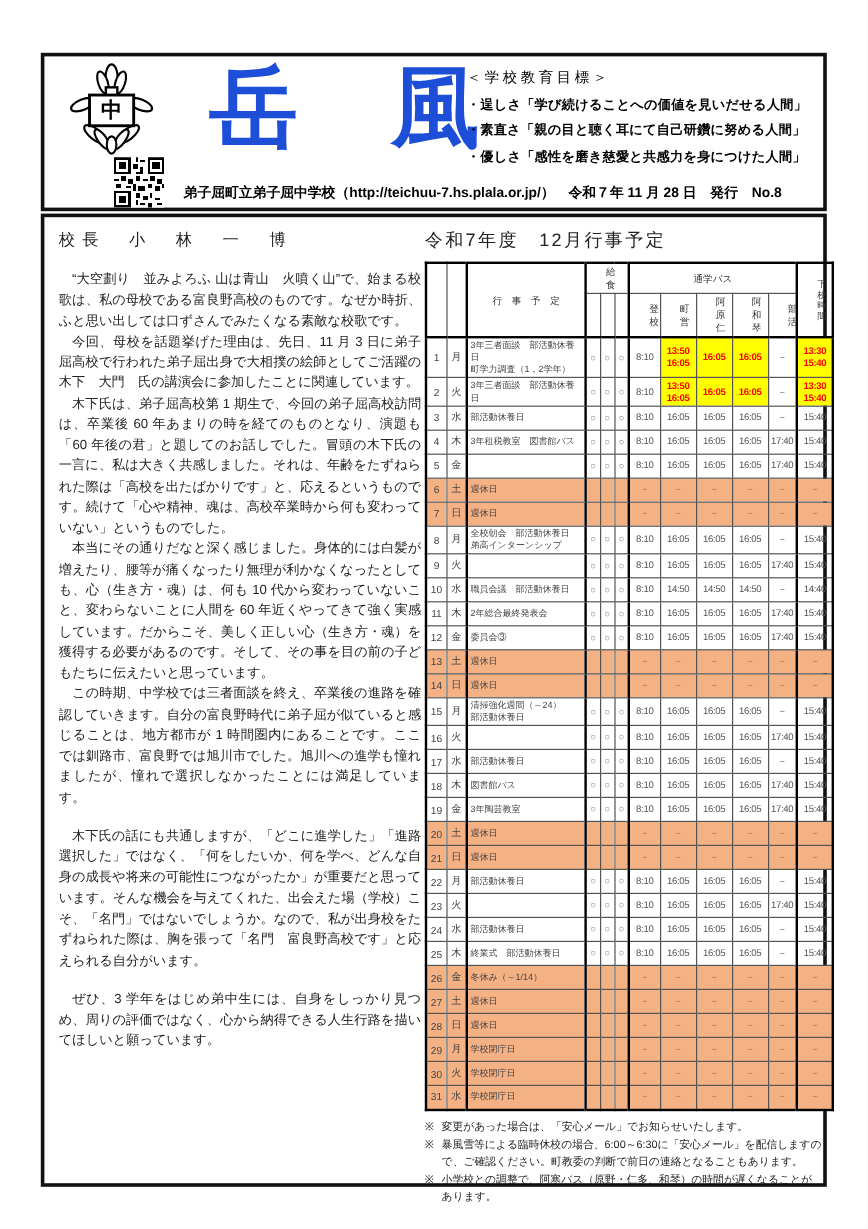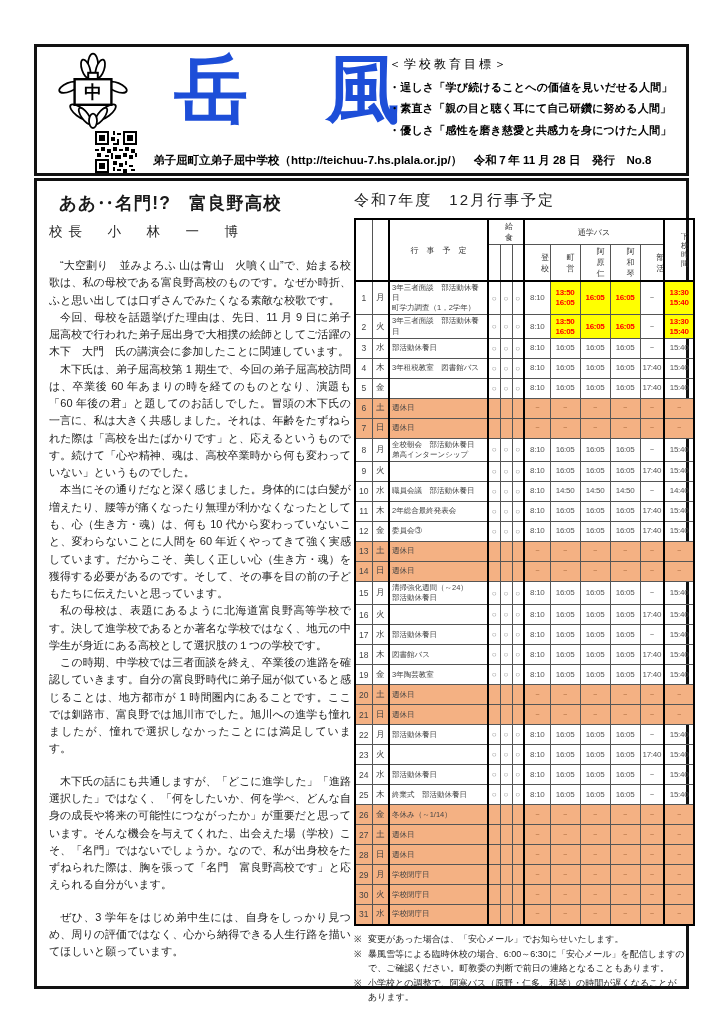--- a/index.html
+++ b/index.html
@@ -129,28 +129,26 @@
           <div class="goal-line">・優しさ「感性を磨き慈愛と共感力を身につけた人間」</div>
         </div>
     </div>
 
     <div class="school-line">弟子屈町立弟子屈中学校（http://teichuu-7.hs.plala.or.jp/）　令和７年 11 月 28 日　発行　No.8</div>
   </div>
 
   <div class="content-box">
 
     <div class="article">
-      <div class="article-title">ああ‥名門!?　富良野高校</div>
       <div class="article-byline">校長　小　林　一　博</div>
       <div class="article-body">
           <p>“大空劃り　並みよろふ 山は青山　火噴く山”で、始まる校歌は、私の母校である富良野高校のものです。なぜか時折、ふと思い出しては口ずさんでみたくなる素敵な校歌です。</p>
-          <p>今回、母校を話題挙げた理由は、先日、11 月 9 日に弟子屈高校で行われた弟子屈出身で大相撲の絵師としてご活躍の木下　大門　氏の講演会に参加したことに関連しています。</p>
+          <p>今回、母校を話題挙げた理由は、先日、11 月 3 日に弟子屈高校で行われた弟子屈出身で大相撲の絵師としてご活躍の木下　大門　氏の講演会に参加したことに関連しています。</p>
           <p>木下氏は、弟子屈高校第 1 期生で、今回の弟子屈高校訪問は、卒業後 60 年あまりの時を経てのものとなり、演題も「60 年後の君」と題してのお話しでした。冒頭の木下氏の一言に、私は大きく共感しました。それは、年齢をたずねられた際は「高校を出たばかりです」と、応えるというものです。続けて「心や精神、魂は、高校卒業時から何も変わっていない」というものでした。</p>
           <p>本当にその通りだなと深く感じました。身体的には白髪が増えたり、腰等が痛くなったり無理が利かなくなったとしても、心（生き方・魂）は、何も 10 代から変わっていないこと、変わらないことに人間を 60 年近くやってきて強く実感しています。だからこそ、美しく正しい心（生き方・魂）を獲得する必要があるのです。そして、その事を目の前の子どもたちに伝えたいと思っています。</p>
-          <p>私の母校は、表題にあるように北海道富良野高等学校です。決して進学校であるとか著名な学校ではなく、地元の中学生が身近にある高校として選択肢の１つの学校です。</p>
           <p>この時期、中学校では三者面談を終え、卒業後の進路を確認していきます。自分の富良野時代に弟子屈が似ていると感じることは、地方都市が 1 時間圏内にあることです。ここでは釧路市、富良野では旭川市でした。旭川への進学も憧れましたが、憧れで選択しなかったことには満足しています。</p>
           <p class="gap">木下氏の話にも共通しますが、「どこに進学した」「進路選択した」ではなく、「何をしたいか、何を学べ、どんな自身の成長や将来の可能性につながったか」が重要だと思っています。そんな機会を与えてくれた、出会えた場（学校）こそ、「名門」ではないでしょうか。なので、私が出身校をたずねられた際は、胸を張って「名門　富良野高校です」と応えられる自分がいます。</p>
           <p class="gap">ぜひ、3 学年をはじめ弟中生には、自身をしっかり見つめ、周りの評価ではなく、心から納得できる人生行路を描いてほしいと願っています。</p>
         </div>
     </div>
 
     <div class="schedule">
       <div class="schedule-title">令和7年度　12月行事予定</div>
 
       <table class="sched">

